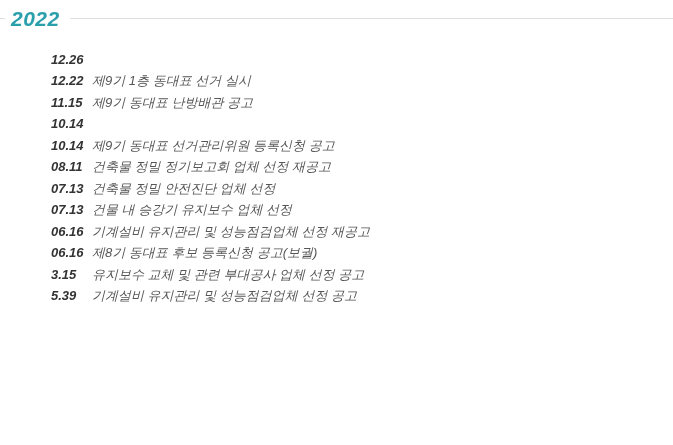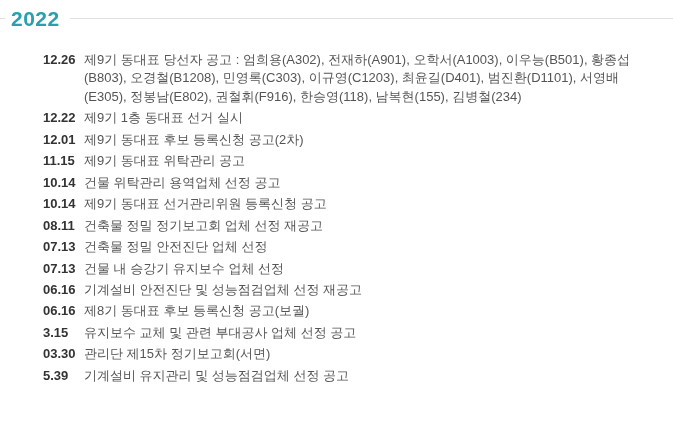--- a/index.html
+++ b/index.html
@@ -17,20 +17,21 @@
   body {
     width: 673px;
     height: 445px;
     background: var(--bg);
     font-family: "Liberation Sans", "DejaVu Sans", sans-serif;
     overflow: hidden;
   }
   .timeline-section {
     width: 673px;
     height: 323px;
+    font-style: italic;
   }
   .year-header {
     display: flex;
     align-items: center;
     height: 35px;
     padding-top: 2px;
   }
   .line-seg {
     width: 5px;
     height: 1px;
@@ -44,21 +45,21 @@
     color: var(--accent);
     line-height: 1;
   }
   .line-fill {
     flex: 1;
     height: 1px;
     background: var(--divider);
   }
   .entries {
     list-style: none;
-    margin: 16px 0 0 0;
+    margin: 16px 0 0 8px;
     padding: 0 14px 0 12px;
   }
   .entry {
     display: flex;
     align-items: flex-start;
     font-size: 13px;
     line-height: 1.42;
     margin-bottom: 3px;
   }
   .entry-date {
@@ -80,42 +81,36 @@
 <section class="timeline-section">
   <header class="year-header">
     <span class="line-seg"></span>
     <h2 class="year-title">2022</h2>
     <span class="line-fill"></span>
   </header>
 
   <ul class="entries">
   <li class="entry">
     <span class="entry-date">12.26</span>
-    <span class="entry-text">제9기 동대표 당선자 공고 : 엄희용(A302), 전재하(A901), 오학서(A1003), 이우능(B501), 황종섭(B803), 오경철(B1208), 민영록(C303), 이규영(C1203), 최윤길(D401), 범진환(D1101), 서영배(E305), 정봉남(E802), 권철휘(F916), 한승영(118), 남복현(155), 김병철(234)</span>
   </li>
 
   <li class="entry">
     <span class="entry-date">12.22</span>
     <span class="entry-text">제9기 1층 동대표 선거 실시</span>
   </li>
 
-  <li class="entry">
-    <span class="entry-date">12.01</span>
-    <span class="entry-text">제9기 동대표 후보 등록신청 공고(2차)</span>
-  </li>
 
   <li class="entry">
     <span class="entry-date">11.15</span>
-    <span class="entry-text">제9기 동대표 위탁관리 공고</span>
+    <span class="entry-text">제9기 동대표 난방배관 공고</span>
   </li>
 
 
   <li class="entry">
     <span class="entry-date">10.14</span>
-    <span class="entry-text">건물 위탁관리 용역업체 선정 공고</span>
   </li>
 
   <li class="entry">
     <span class="entry-date">10.14</span>
     <span class="entry-text">제9기 동대표 선거관리위원 등록신청 공고</span>
   </li>
 
   <li class="entry">
     <span class="entry-date">08.11</span>
     <span class="entry-text">건축물 정밀 정기보고회 업체 선정 재공고</span>
@@ -126,36 +121,32 @@
     <span class="entry-text">건축물 정밀 안전진단 업체 선정</span>
   </li>
 
   <li class="entry">
     <span class="entry-date">07.13</span>
     <span class="entry-text">건물 내 승강기 유지보수 업체 선정</span>
   </li>
 
   <li class="entry">
     <span class="entry-date">06.16</span>
-    <span class="entry-text">기계설비 안전진단 및 성능점검업체 선정 재공고</span>
+    <span class="entry-text">기계설비 유지관리 및 성능점검업체 선정 재공고</span>
   </li>
 
   <li class="entry">
     <span class="entry-date">06.16</span>
     <span class="entry-text">제8기 동대표 후보 등록신청 공고(보궐)</span>
   </li>
 
   <li class="entry">
     <span class="entry-date">3.15</span>
     <span class="entry-text">유지보수 교체 및 관련 부대공사 업체 선정 공고</span>
   </li>
 
-  <li class="entry">
-    <span class="entry-date">03.30</span>
-    <span class="entry-text">관리단 제15차 정기보고회(서면)</span>
-  </li>
 
   <li class="entry">
     <span class="entry-date">5.39</span>
     <span class="entry-text">기계설비 유지관리 및 성능점검업체 선정 공고</span>
   </li>
 </ul>
 </section>
 
 </body></html>

